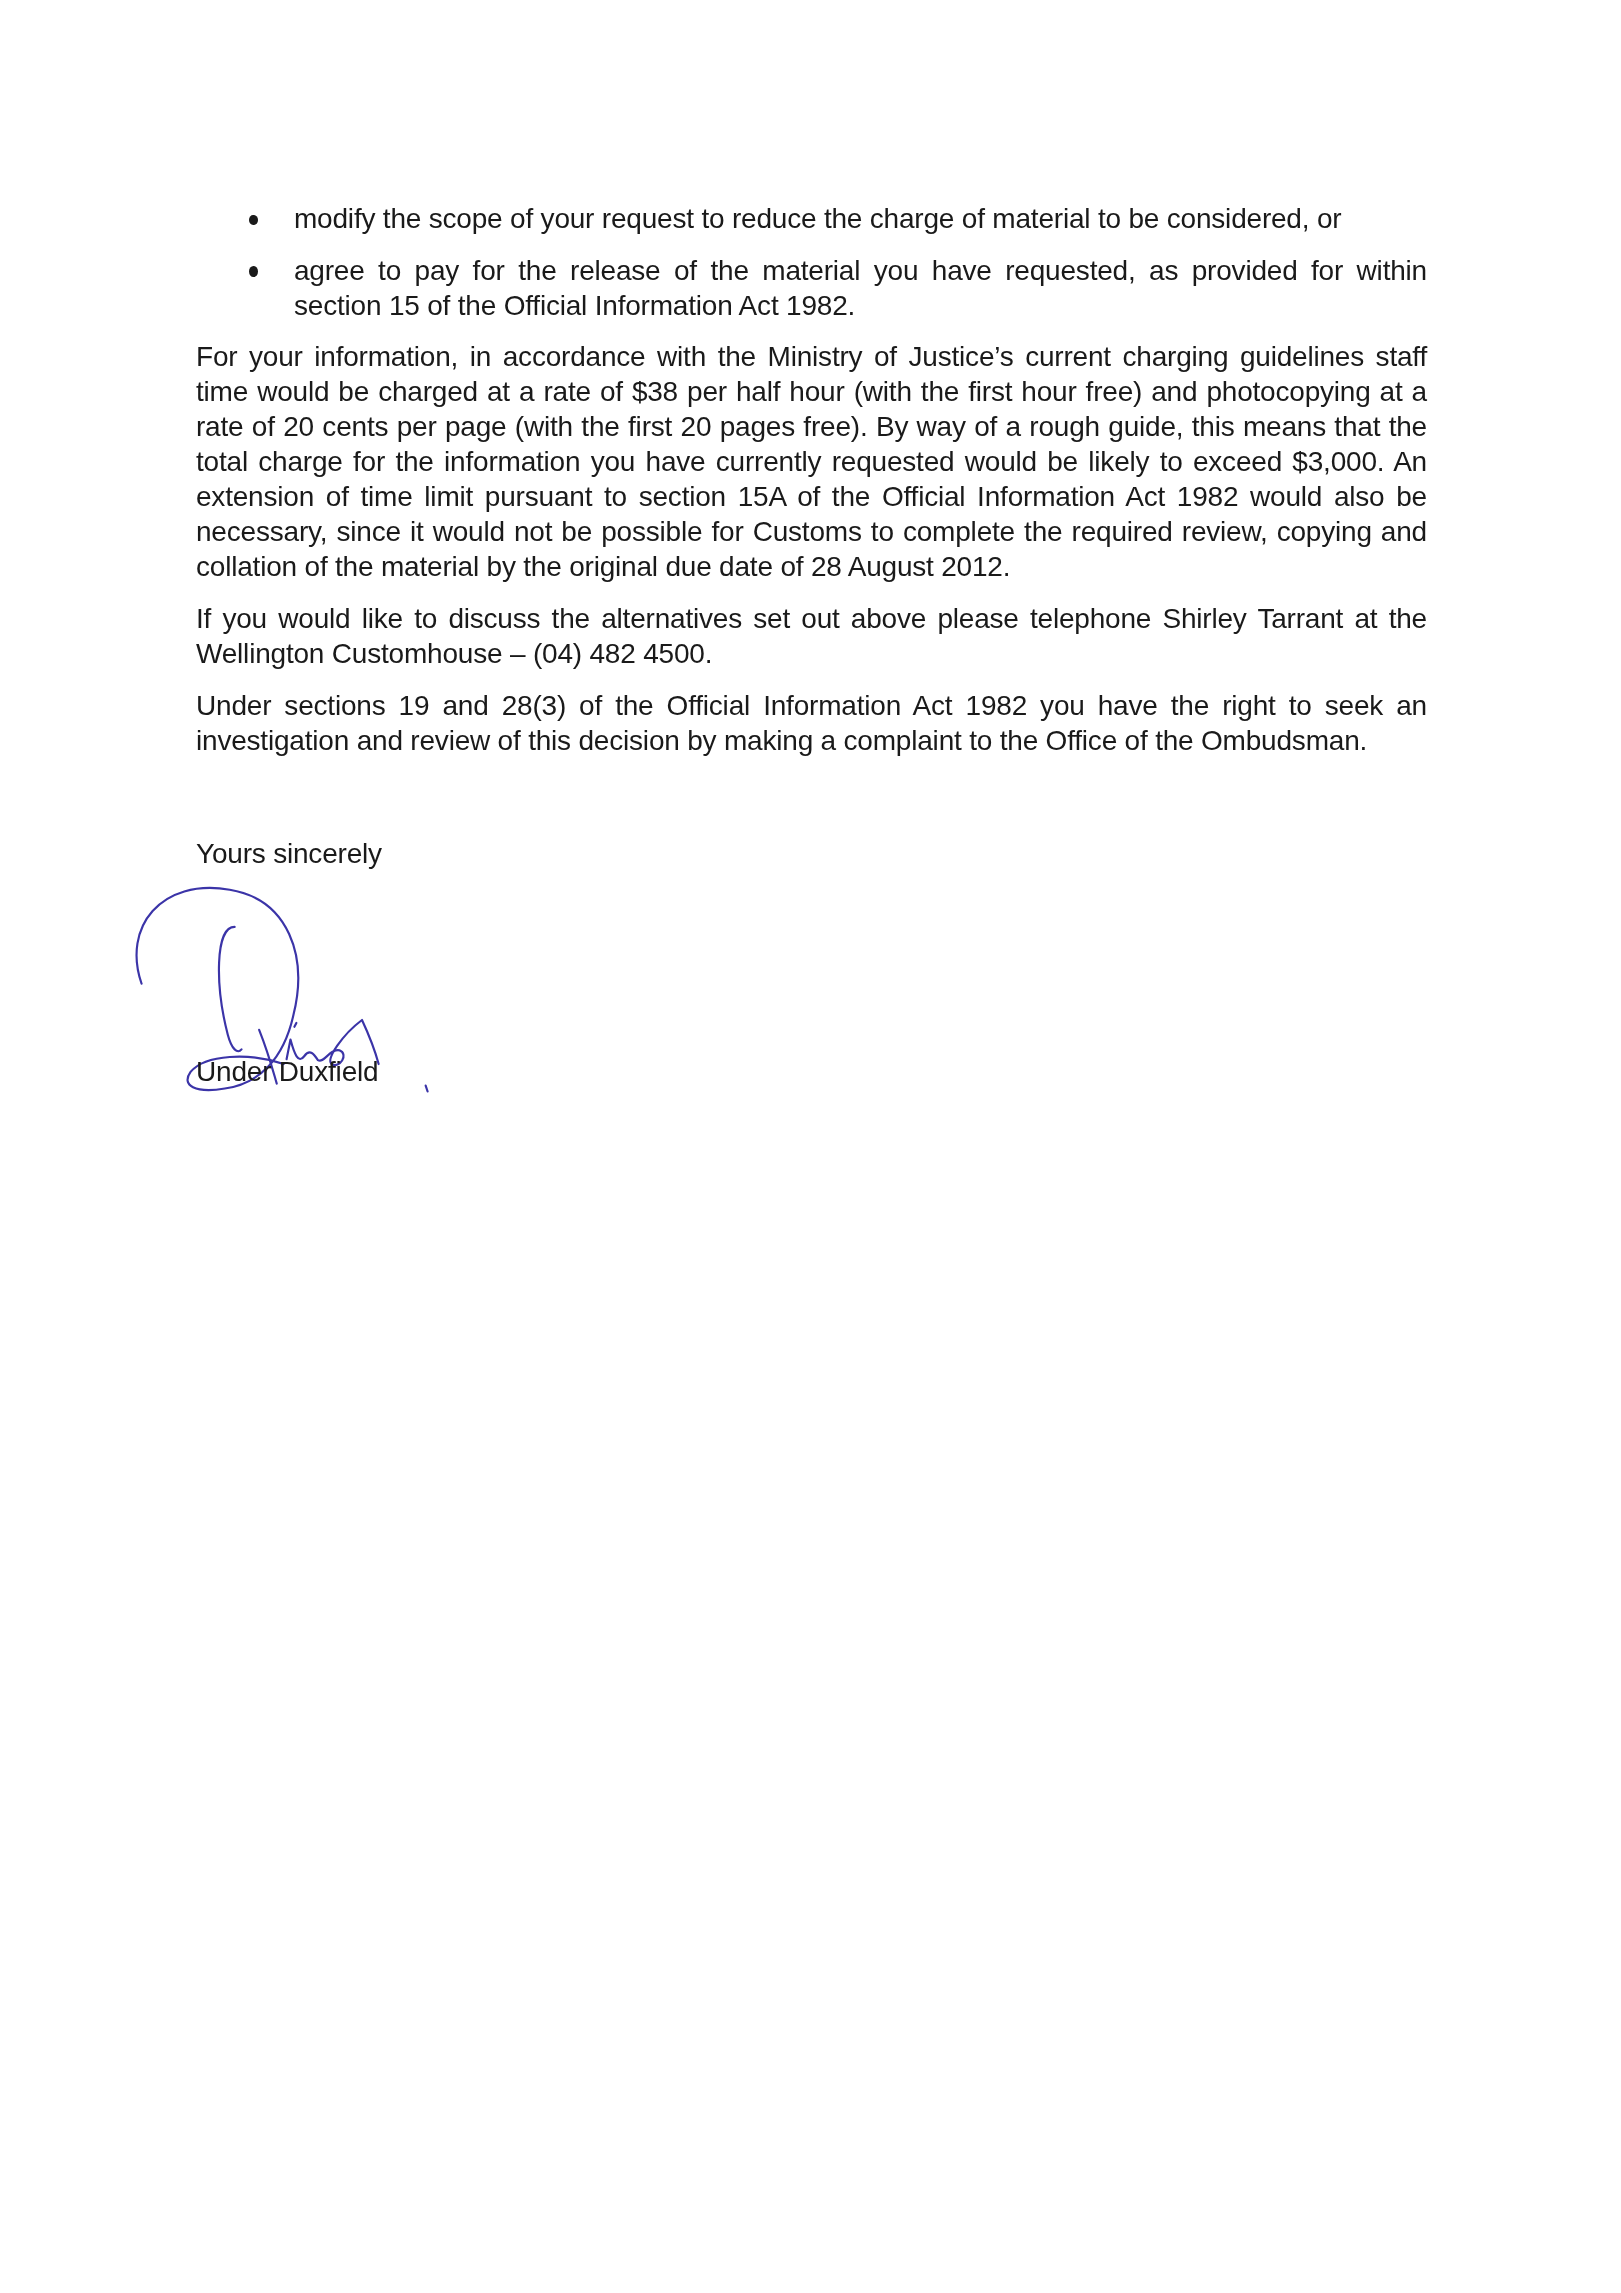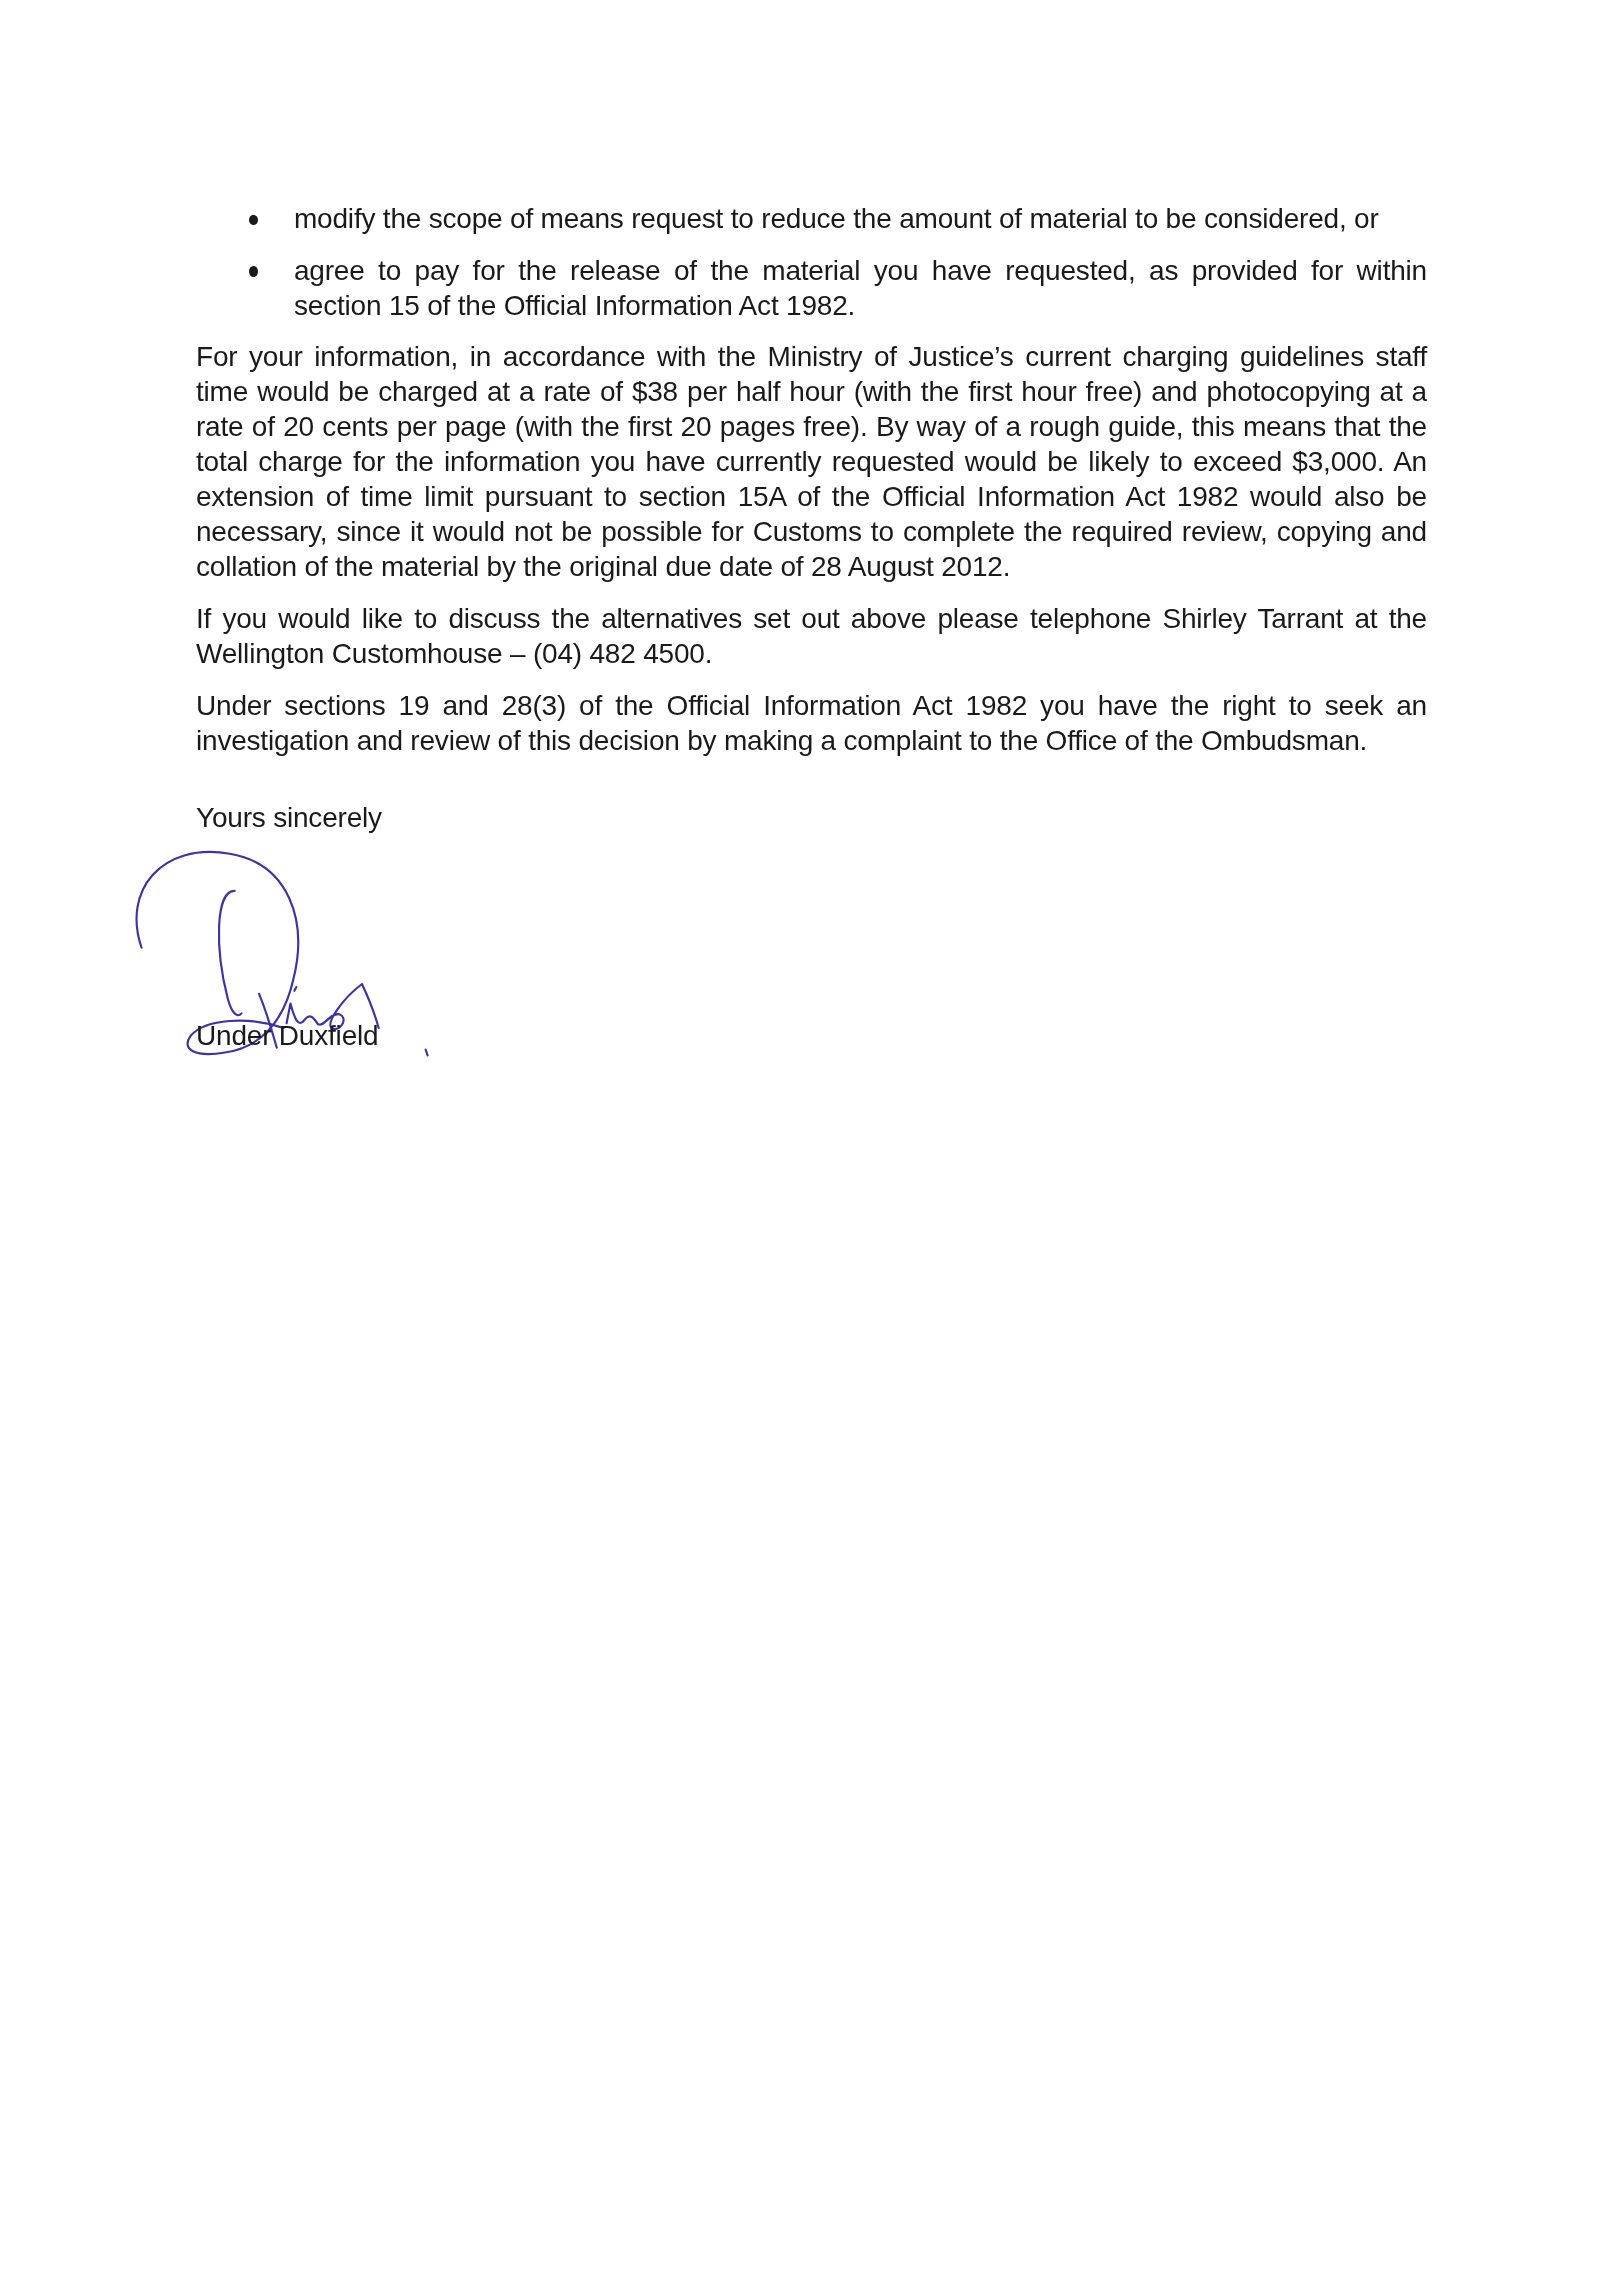--- a/index.html
+++ b/index.html
@@ -49,21 +49,21 @@
       height: 10.8px;
       border-radius: 50%;
       background: #1a1a1a;
     }
     .para {
       margin: 0 0 16.7px 0;
       text-align: justify;
       text-align-last: left;
     }
     .closing {
-      margin-top: 42px;
+      margin-top: 78px;
     }
     .signature-block {
       position: relative;
       height: 211px;
     }
     .signature-svg {
       position: absolute;
       left: -74px;
       top: -19.6px;
       width: 431px;
@@ -84,21 +84,21 @@
   </style>
 </head>
 <body>
 
 <div class="page">
   <div class="content">
 
     <ul class="bullets">
       <li class="bullet-item">
         <span class="bullet-dot"></span>
-        <span>modify the scope of means request to reduce the amount of material to be considered, or</span>
+        <span>modify the scope of your request to reduce the charge of material to be considered, or</span>
       </li>
       <li class="bullet-item">
         <span class="bullet-dot"></span>
         <span>agree to pay for the release of the material you have requested, as provided for within section 15 of the Official Information Act 1982.</span>
       </li>
     </ul>
 
     <p class="para">For your information, in accordance with the Ministry of Justice’s current charging guidelines staff time would be charged at a rate of $38 per half hour (with the first hour free) and photocopying at a rate of 20 cents per page (with the first 20 pages free).  By way of a rough guide, this means that the total charge for the information you have currently requested would be likely to exceed $3,000.  An extension of time limit pursuant to section 15A of the Official Information Act 1982 would also be necessary, since it would not be possible for Customs to complete the required review, copying and collation of the material by the original due date of 28 August 2012.</p>
     <p class="para">If you would like to discuss the alternatives set out above please telephone Shirley Tarrant at the Wellington Customhouse – (04) 482 4500.</p>
     <p class="para">Under sections 19 and 28(3) of the Official Information Act 1982 you have the right to seek an investigation and review of this decision by making a complaint to the Office of the Ombudsman.</p>

